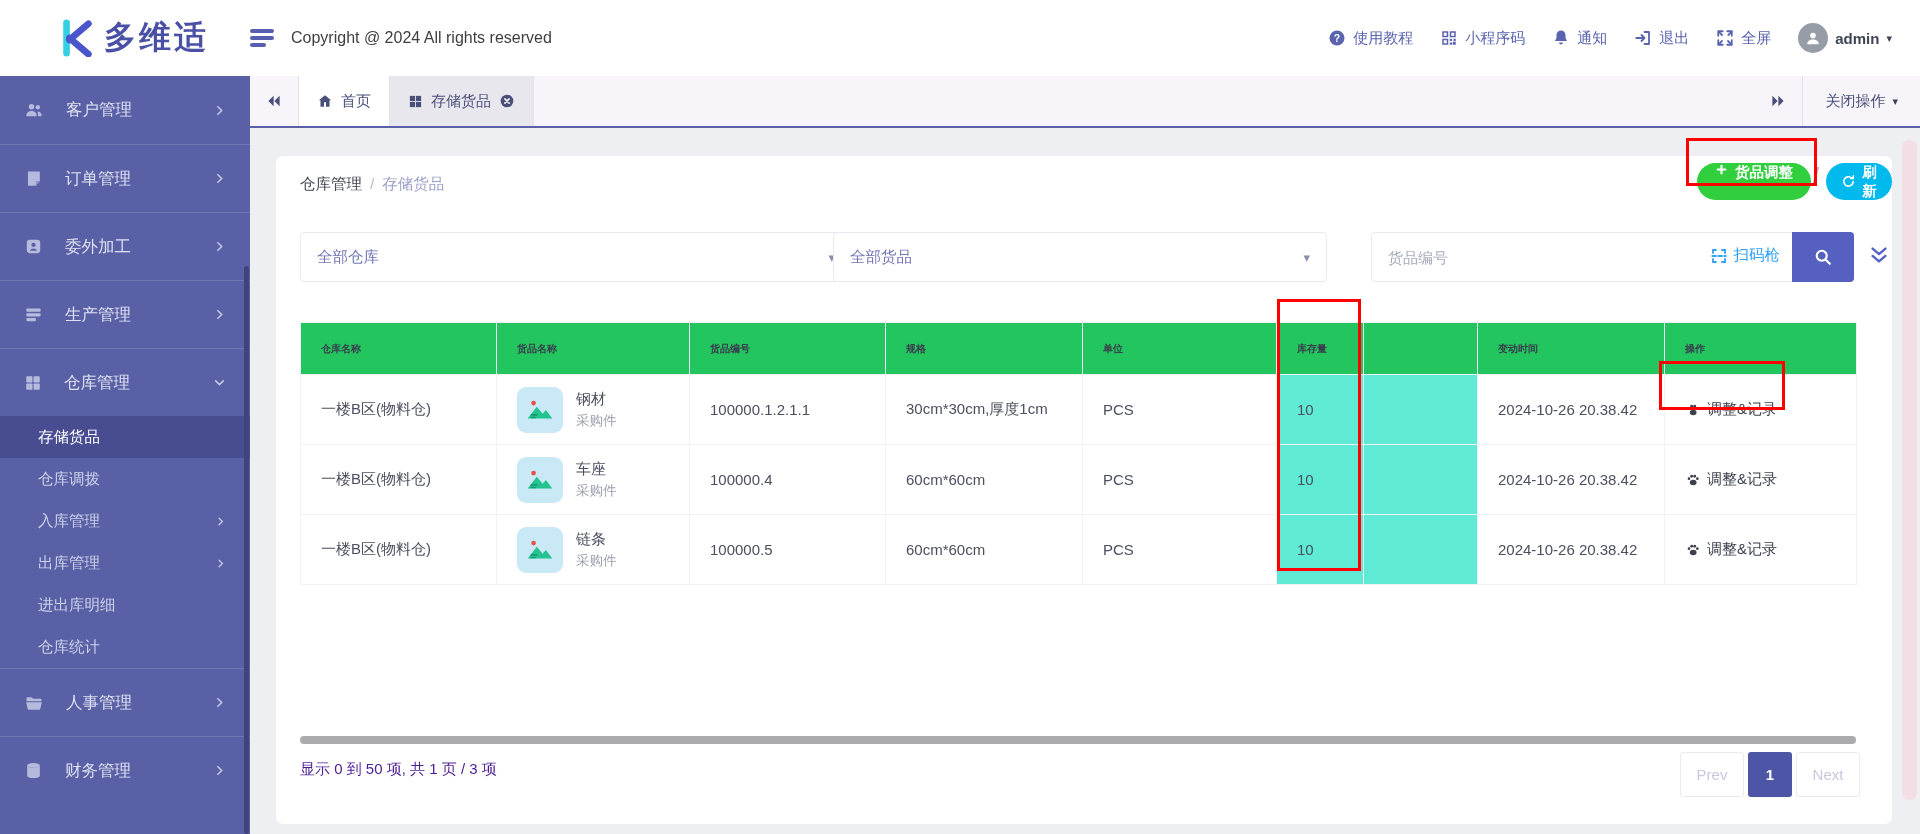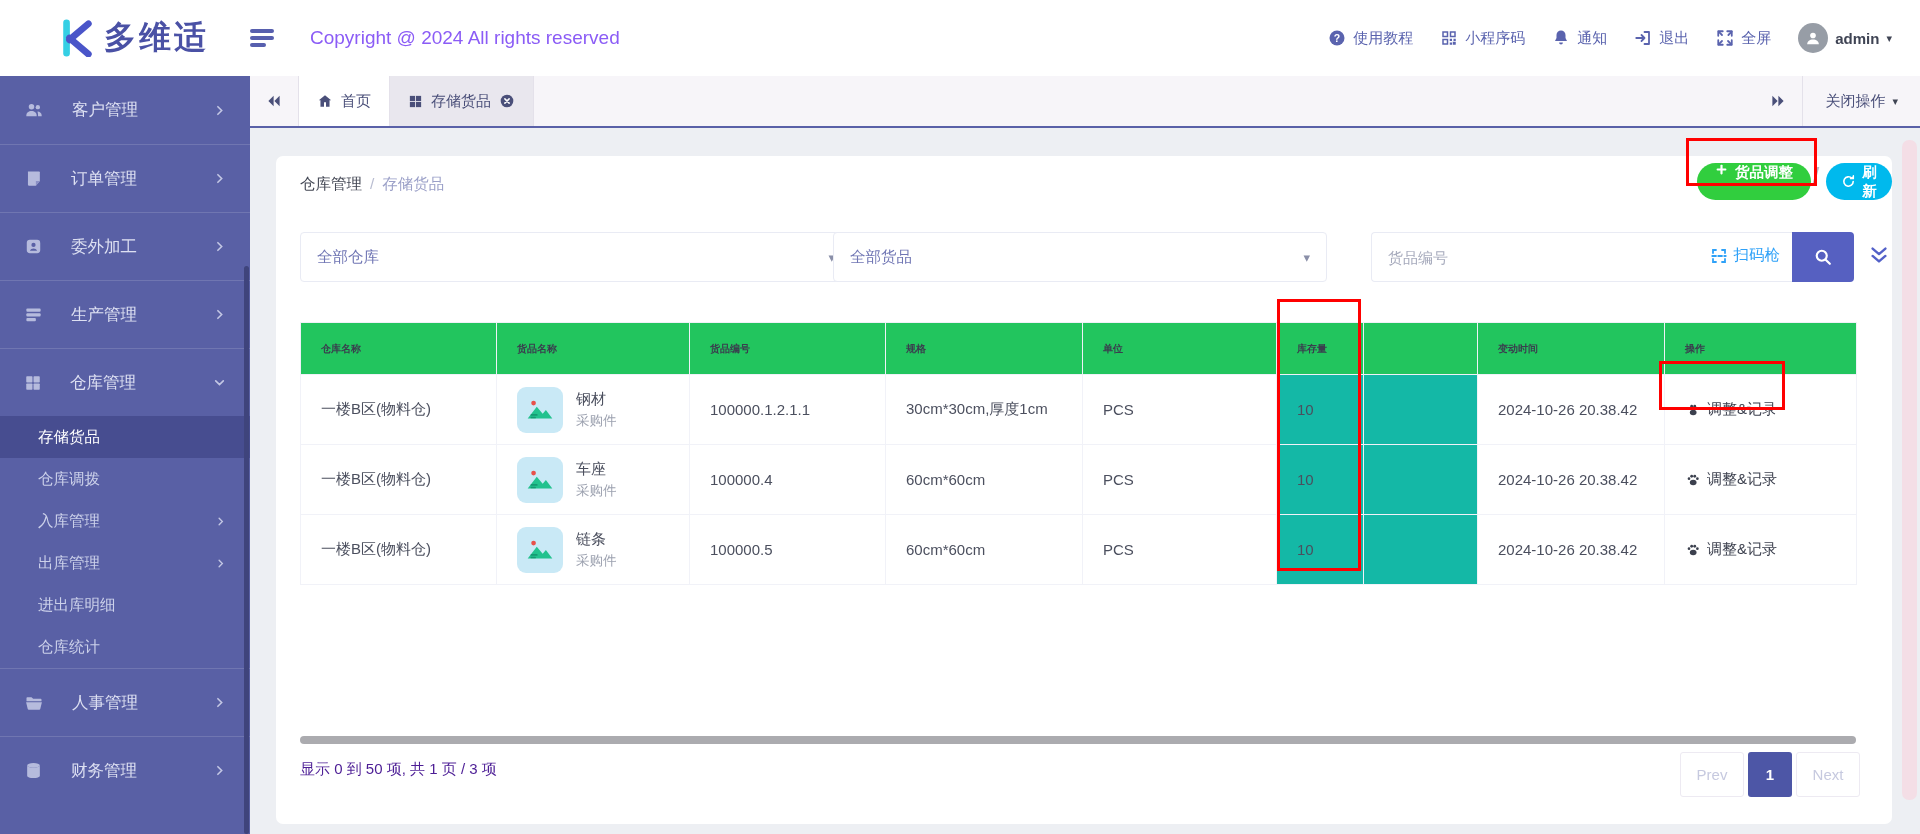--- a/index.html
+++ b/index.html
@@ -6,36 +6,36 @@
   html,body{width:1920px;height:834px;overflow:hidden;
     font-family:"Liberation Sans","DejaVu Sans",sans-serif;background:#edeff3}
   .stage{position:relative;width:1920px;height:834px}
 
   
   .topbar{position:absolute;left:0;top:0;width:1920px;height:76px;background:#fff;
     display:flex;align-items:center;z-index:5}
   .logo{display:flex;align-items:center;gap:8px;margin-left:58px;cursor:pointer}
   .logo-text{font-size:32px;font-weight:bold;color:#4a51a5;letter-spacing:3px}
   .burger{margin-left:40px;color:#575fae;display:flex;cursor:pointer}
-  .copy{margin-left:35px;font-size:19px;color:#8b5cf6}
+  .copy{margin-left:16px;font-size:16px;color:#404040}
   .topnav{margin-left:auto;margin-right:28px;display:flex;align-items:center;gap:27px}
   .tn-item{display:flex;align-items:center;gap:7px;font-size:15px;color:#5a63ae;cursor:pointer}
   .avatar{width:30px;height:30px;border-radius:50%;background:#979da6;display:flex;
     align-items:center;justify-content:center}
   .user-name{font-size:15px;font-weight:bold;color:#3f4454}
   .caret{font-size:11px;color:#3f4454;line-height:1}
 
   
   .sidebar{position:absolute;left:0;top:76px;width:250px;height:758px;background:#5960a5;
     overflow:hidden;z-index:4}
   .s-item{height:68px;display:flex;align-items:center;padding:0 24px;
     border-top:1px solid rgba(255,255,255,.14);cursor:pointer}
   .s-item:first-child{border-top:none}
   .s-item .s-ico{color:#b6bbdd;display:flex}
-  .s-item .lbl{margin-left:28px;font-size:16.5px;color:#dde0f2}
+  .s-item .lbl{margin-left:22px;font-size:16.5px;color:#dde0f2}
   .chev{margin-left:auto;color:#c3c7e4;display:flex}
   .sub-item{height:42px;display:flex;align-items:center;padding-left:38px;
     font-size:15.5px;color:#ccd1ea;cursor:pointer}
   .sub-item.active{background:#474d90;color:#fff}
   .sub-item .chev{margin-right:24px}
   .s-scroll{position:absolute;right:1px;top:190px;width:5px;height:568px;
     background:#3f447c;border-radius:3px;cursor:grab}
 
   
   .tabstrip{position:absolute;left:250px;top:76px;width:1670px;height:52px;background:#f7f5f9;
@@ -79,21 +79,21 @@
   .search-btn{width:62px;height:50px;background:#5660c1;border:none;
     border-radius:0 4px 4px 0;display:flex;align-items:center;justify-content:center;
     cursor:pointer}
   .f-collapse{position:absolute;left:1592px;top:88px;color:#5361c8;cursor:pointer}
 
   .grid{position:absolute;left:24px;top:166px;border-collapse:collapse;table-layout:fixed}
   .grid th{height:52px;background:#22c55e;font-size:10px;font-weight:bold;color:#3a3e4e;
     text-align:left;padding:0 6px 0 20px;border:1px solid #eff1f7}
   .grid td{height:70px;font-size:15px;color:#4b4f5e;padding:0 6px 0 20px;
     border:1px solid #f1f2f8;background:#fff}
-  .grid td.shade{background:#14b8a6}
+  .grid td.shade{background:#5eead4}
   .pwrap{display:flex;align-items:center;gap:13px}
   .pimg{width:46px;height:46px;border-radius:9px;background:#c9e9f6;display:flex;
     align-items:center;justify-content:center;flex:none}
   .pname{font-size:15px;color:#4b4f5e}
   .ptype{font-size:13.5px;color:#9ca1af;margin-top:3px}
   .act{display:flex;align-items:center;gap:6px;color:#3c404e;cursor:pointer}
 
   .hbar{position:absolute;left:24px;top:580px;width:1556px;height:8px;background:#ababaf;
     border-radius:4px;cursor:grab}
   .sum{position:absolute;left:24px;top:604px;font-size:15px;color:#4c1d95}

